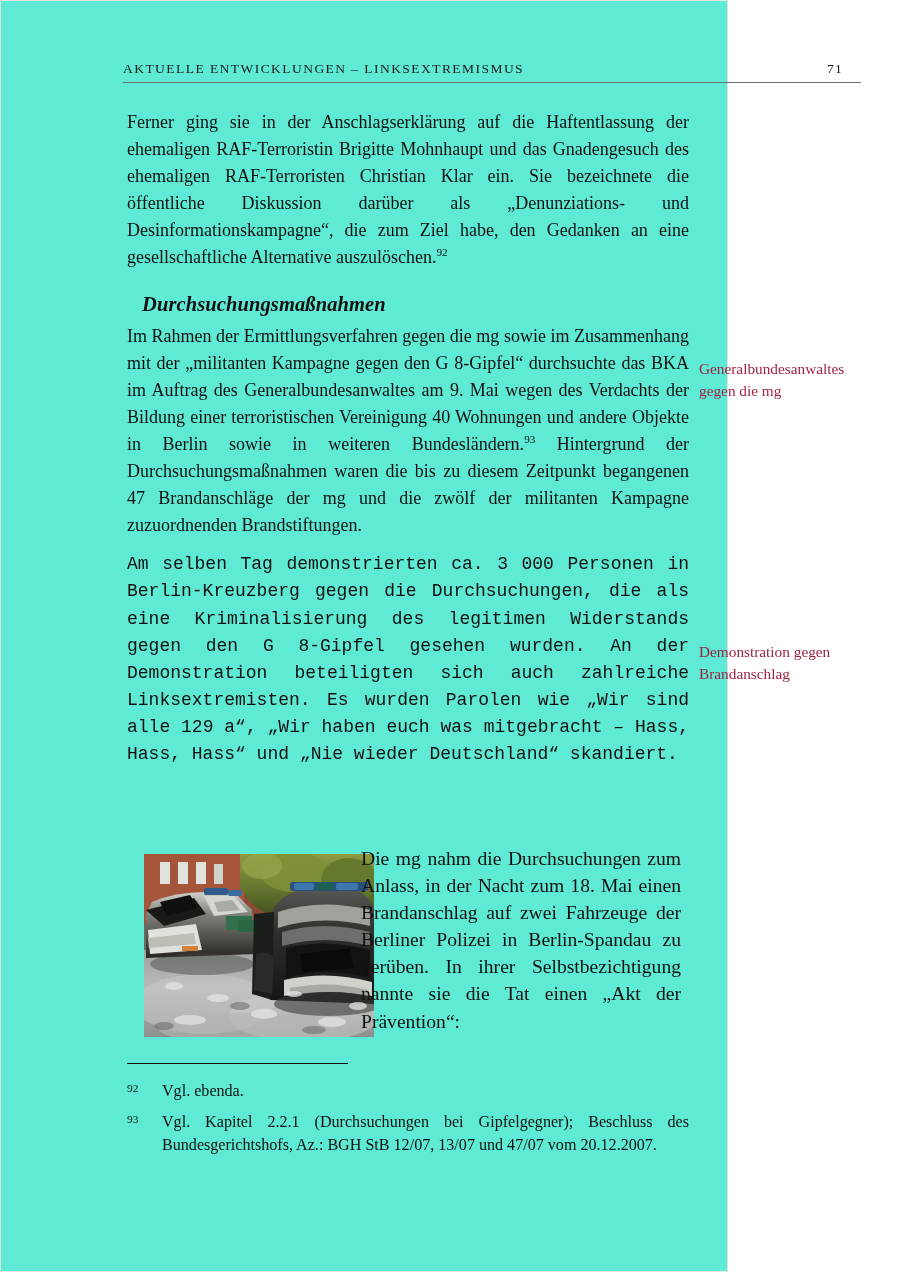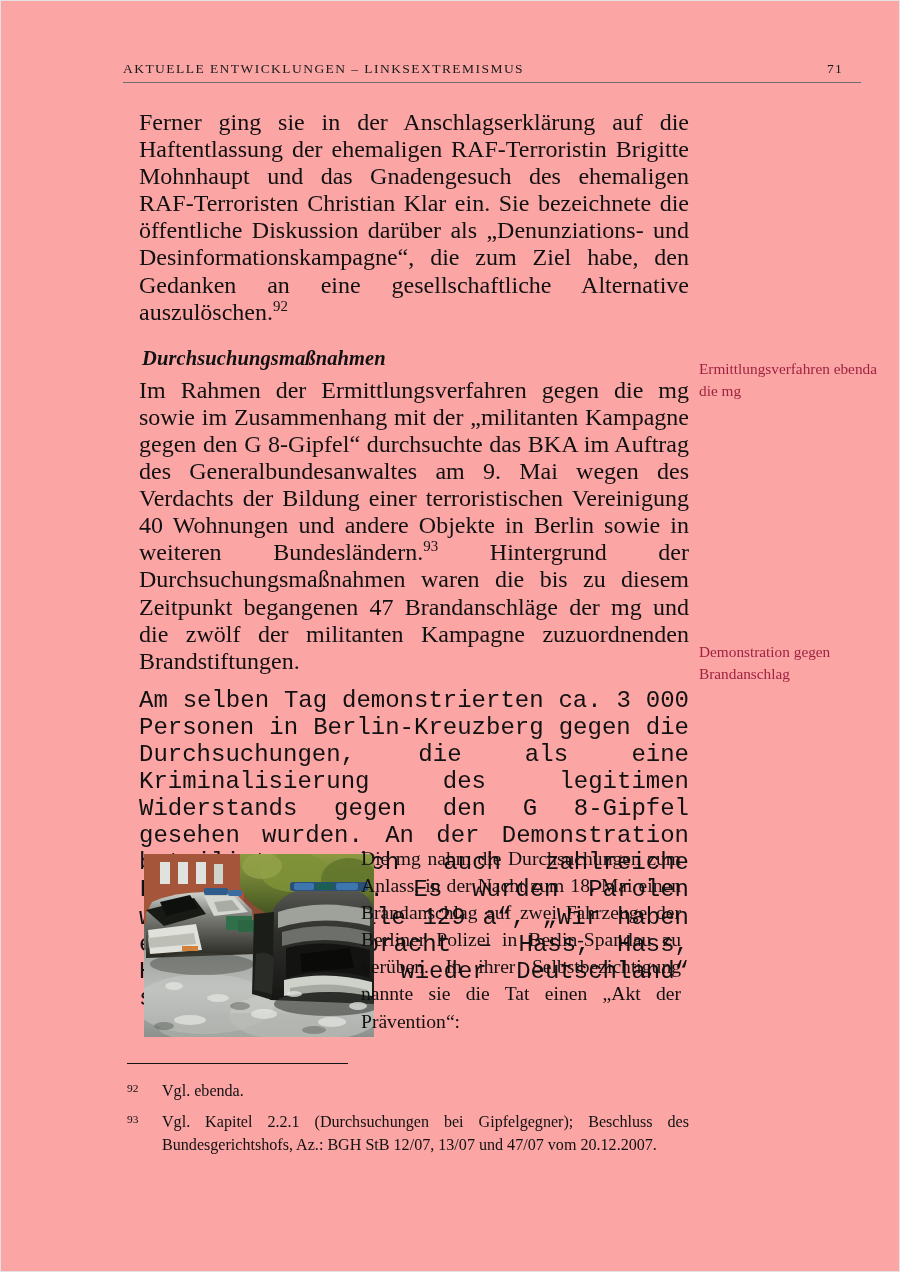--- a/index.html
+++ b/index.html
@@ -13,23 +13,23 @@
     font-family: "Liberation Serif", "DejaVu Serif", serif;
     color: #111111;
     position: relative;
     overflow: hidden;
   }
 
   
   #page {
     position: absolute;
     left: 0; top: 0;
-    width: 900px;
+    width: 728px;
     height: 1272px;
-    background: #fca5a5;
+    background: #5eead4;
     box-sizing: border-box;
     border: 1px solid #e3e3e3;
     padding-left: 44px;
   }
 
   
   #running-head {
     position: absolute;
     left: 122px;
     top: 60px;
@@ -58,22 +58,22 @@
   }
 
   
   #text-column {
     position: absolute;
     left: 126px;
     top: 108px;
     width: 562px;
   }
   p.body {
-    margin: 0 0 12px 12px;
-    font-size: 24px;
+    margin: 0 0 12px 0;
+    font-size: 18px;
     line-height: 27.1px;
     text-align: justify;
     text-justify: inter-word;
     hyphens: manual;
     color: #111111;
   }
   p.body.tight { margin-bottom: 0; font-family: Liberation Mono, monospace; }
 
   h2.section-heading {
     margin: 19px 0 6px 15px;
@@ -182,21 +182,21 @@
     <p class="body"><span>Ferner ging sie in der Anschlagserklärung auf die Haftentlassung der ehemaligen RAF-Terroristin Brigitte Mohnhaupt und das Gnadengesuch des ehemaligen RAF-Terroristen Christian Klar ein. Sie bezeichnete die öffentliche Diskussion darüber als „Denunziations- und Desinformationskampagne“, die zum Ziel habe, den Gedanken an eine gesellschaftliche Alternative auszulöschen.</span><sup class="fn-ref">92</sup></p>
 
     <h2 class="section-heading">Durchsuchungsmaßnahmen</h2>
 
     <p class="body"><span>Im Rahmen der Ermittlungsverfahren gegen die mg sowie im Zusammenhang mit der „militanten Kampagne gegen den G 8-Gipfel“ durchsuchte das BKA im Auftrag des Generalbundesanwaltes am 9. Mai wegen des Verdachts der Bildung einer terroristischen Vereinigung 40 Wohnungen und andere Objekte in Berlin sowie in weiteren Bundesländern.</span><sup class="fn-ref">93</sup>
       <span>Hintergrund der Durchsuchungsmaßnahmen waren die bis zu diesem Zeitpunkt begangenen 47 Brandanschläge der mg und die zwölf der militanten Kampagne zuzuordnenden Brandstiftungen.</span></p>
 
     <p class="body tight">Am selben Tag demonstrierten ca. 3 000 Personen in Berlin-Kreuzberg gegen die Durchsuchungen, die als eine Kriminalisierung des legitimen Widerstands gegen den G 8-Gipfel gesehen wurden. An der Demonstration beteiligten sich auch zahlreiche Linksextremisten. Es wurden Parolen wie „Wir sind alle 129 a“, „Wir haben euch was mitgebracht – Hass, Hass, Hass“ und „Nie wieder Deutschland“ skandiert.</p>
   </div>
 
-  <div class="margin-note" id="margin-note-1">Ermittlungsverfahren ebenda die mg</div>
+  <div class="margin-note" id="margin-note-1">Generalbundesanwaltes gegen die mg</div>
 
   <div class="margin-note" id="margin-note-2">Demonstration gegen Brandanschlag</div>
 
   <figure id="photo-figure">
     <div class="photo">
       <svg width="230" height="183" viewBox="0 0 230 183" preserveAspectRatio="none">
         <defs>
           <linearGradient id="gAsphalt" x1="0" y1="0" x2="0" y2="1">
             <stop offset="0%" stop-color="#9fa3a0"></stop>
             <stop offset="45%" stop-color="#b9bcb8"></stop>

